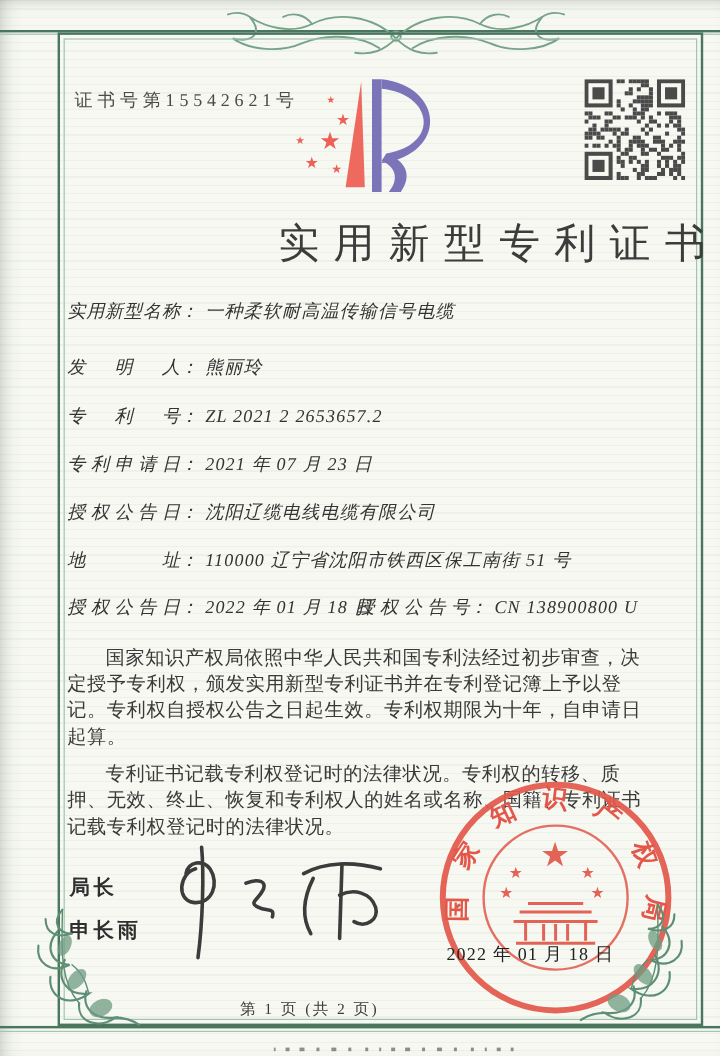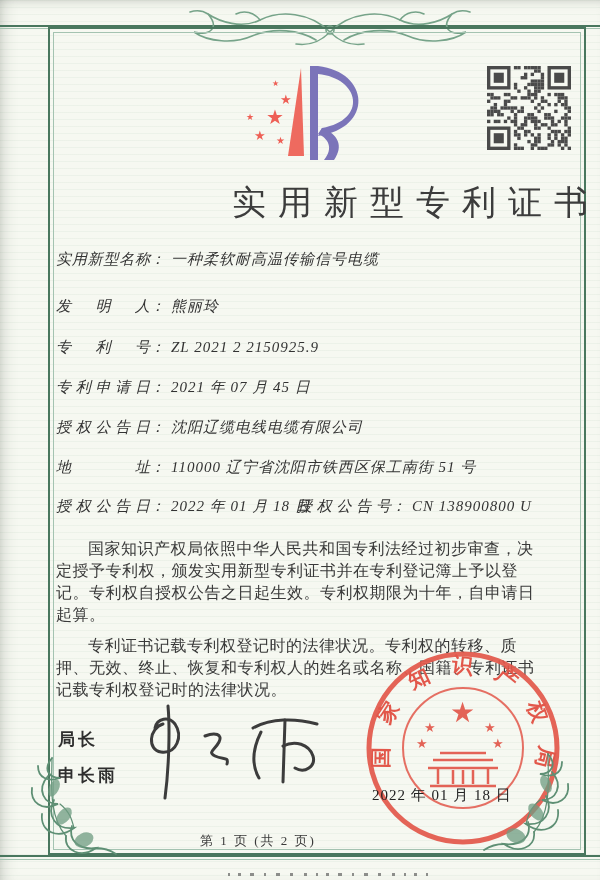--- a/index.html
+++ b/index.html
@@ -94,20 +94,21 @@
       <path d="M180,30 C170,40 160,44 146,42 M180,30 C190,40 200,44 214,42"></path>
       <path d="M110,18 C104,10 94,8 86,12 M250,18 C256,10 266,8 274,12"></path>
       <circle cx="180" cy="28" r="4"></circle>
       <path d="M58,12 C52,8 46,8 40,10 M302,12 C308,8 314,8 320,10"></path>
     </g>
   </svg>
 
   <div class="frame-outer"></div>
   <div class="frame-inner"></div>
 
+  <div class="cert-no">证书号第15542621号</div>
 
   <svg class="logo" viewBox="0 0 140 108">
     <polygon points="63,6 50,94 66,94" fill="#ee6a5f"></polygon>
     <path d="M72,4 L72,98 L80,98 L80,4 Z" fill="#7b74b9"></path>
     <path d="M80,12 C122,16 130,58 84,66 L80,74 C136,66 132,10 80,4 Z" fill="#7b74b9"></path>
     <path d="M84,66 C100,72 106,84 96,98 L86,98 C96,86 90,76 80,72 Z" fill="#7b74b9"></path>
     <text x="28" y="62" font-size="20" fill="#ee5f55">★</text>
     <text x="42" y="42" font-size="13" fill="#ee5f55">★</text>
     <text x="16" y="78" font-size="13" fill="#ee5f55">★</text>
     <text x="38" y="82" font-size="10" fill="#ee5f55">★</text>
@@ -322,24 +323,24 @@
   <div class="title">实用新型专利证书</div>
 
   <div class="fields">
     <div class="frow" style="top:0">
       <span class="flabel">实用新型名称</span><span class="fcolon">：</span><span class="fvalue">一种柔软耐高温传输信号电缆</span>
     </div>
     <div class="frow" style="top:47px">
       <span class="flabel">发明人</span><span class="fcolon">：</span><span class="fvalue">熊丽玲</span>
     </div>
     <div class="frow" style="top:88px">
-      <span class="flabel">专利号</span><span class="fcolon">：</span><span class="fvalue">ZL 2021 2 2150925.9</span>
+      <span class="flabel">专利号</span><span class="fcolon">：</span><span class="fvalue">ZL 2021 2 2653657.2</span>
     </div>
     <div class="frow" style="top:128px">
-      <span class="flabel">专利申请日</span><span class="fcolon">：</span><span class="fvalue">2021 年 07 月 45 日</span>
+      <span class="flabel">专利申请日</span><span class="fcolon">：</span><span class="fvalue">2021 年 07 月 23 日</span>
     </div>
     <div class="frow" style="top:168px">
       <span class="flabel">授权公告日</span><span class="fcolon">：</span><span class="fvalue">沈阳辽缆电线电缆有限公司</span>
     </div>
     <div class="frow" style="top:208px">
       <span class="flabel">地址</span><span class="fcolon">：</span><span class="fvalue">110000  辽宁省沈阳市铁西区保工南街 51 号</span>
     </div>
     <div class="frow" style="top:247px">
       <span class="flabel">授权公告日</span><span class="fcolon">：</span><span class="fvalue">2022 年 01 月 18 日</span>
       <span class="frow2-pair">

